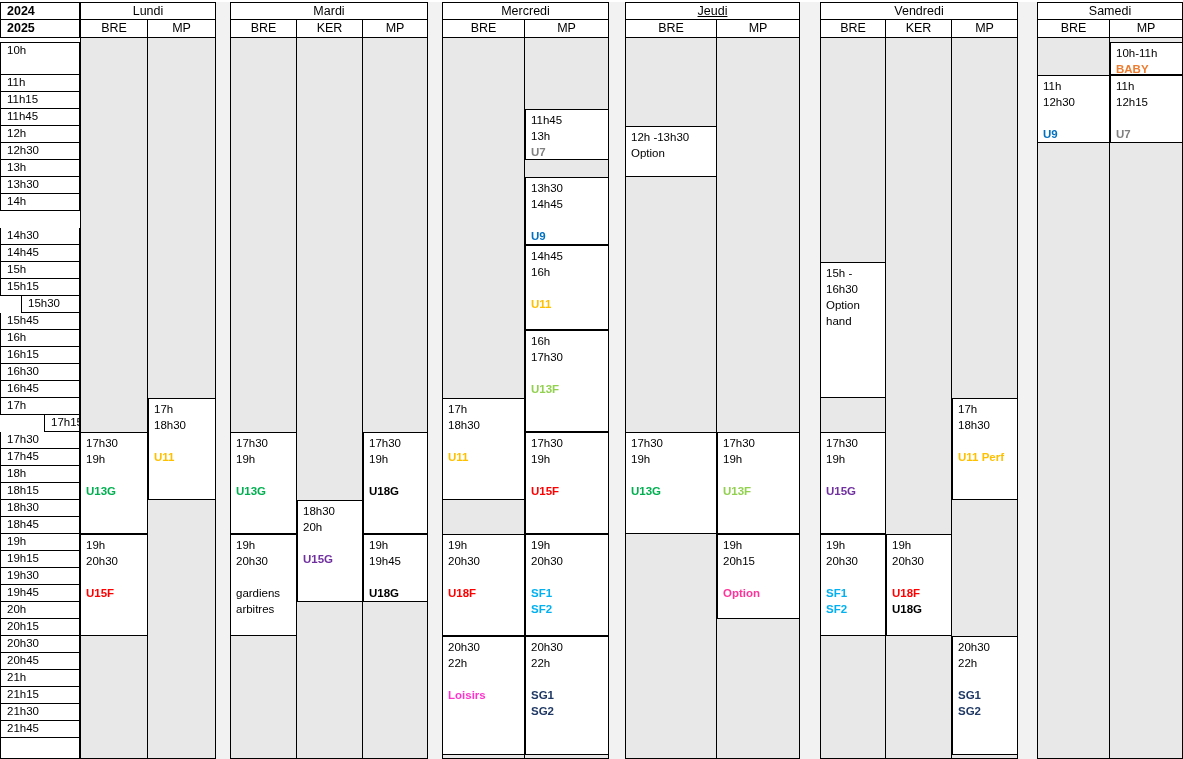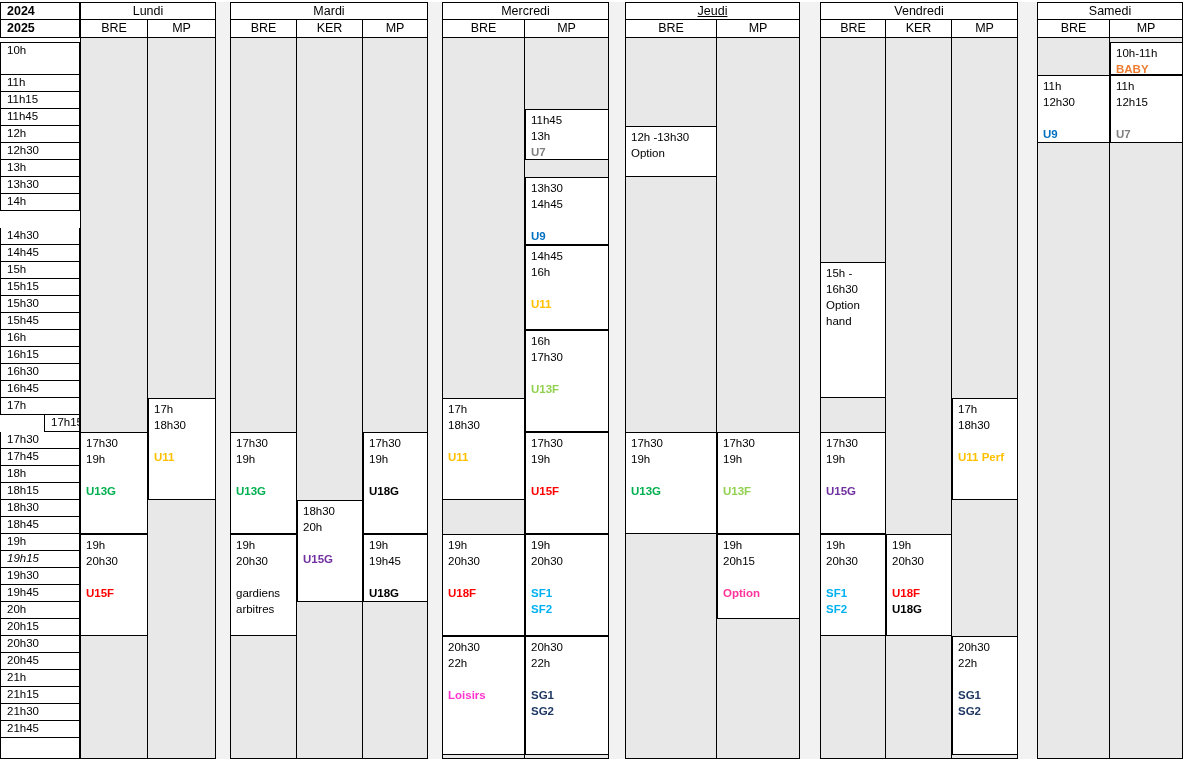--- a/index.html
+++ b/index.html
@@ -46,36 +46,36 @@
     <div class="timecell" style="grid-area: 8 / 1;">12h</div>
     <div class="timecell" style="grid-area: 9 / 1;">12h30</div>
     <div class="timecell" style="grid-area: 10 / 1;">13h</div>
     <div class="timecell" style="grid-area: 11 / 1;">13h30</div>
     <div class="timecell" style="grid-area: 12 / 1;">14h</div>
     <div class="timecell" style="grid-area: 13 / 1; margin-top: 36px;">14h15</div>
     <div class="timecell" style="grid-area: 14 / 1;">14h30</div>
     <div class="timecell" style="grid-area: 15 / 1;">14h45</div>
     <div class="timecell" style="grid-area: 16 / 1;">15h</div>
     <div class="timecell" style="grid-area: 17 / 1;">15h15</div>
-    <div class="timecell" style="grid-area: 18 / 1;">15h30</div>
+    <div class="timecell" style="grid-area: 18 / 1; margin-left: 21px;">15h30</div>
     <div class="timecell" style="grid-area: 19 / 1;">15h45</div>
     <div class="timecell" style="grid-area: 20 / 1;">16h</div>
     <div class="timecell" style="grid-area: 21 / 1;">16h15</div>
     <div class="timecell" style="grid-area: 22 / 1;">16h30</div>
     <div class="timecell" style="grid-area: 23 / 1;">16h45</div>
     <div class="timecell" style="grid-area: 24 / 1;">17h</div>
     <div class="timecell" style="grid-area: 25 / 1; margin-left: 44px;">17h15</div>
     <div class="timecell" style="grid-area: 26 / 1;">17h30</div>
     <div class="timecell" style="grid-area: 27 / 1;">17h45</div>
     <div class="timecell" style="grid-area: 28 / 1;">18h</div>
     <div class="timecell" style="grid-area: 29 / 1;">18h15</div>
     <div class="timecell" style="grid-area: 30 / 1;">18h30</div>
     <div class="timecell" style="grid-area: 31 / 1;">18h45</div>
     <div class="timecell" style="grid-area: 32 / 1;">19h</div>
-    <div class="timecell" style="grid-area: 33 / 1; font-style: italic;">19h15</div>
+    <div class="timecell" style="grid-area: 33 / 1;">19h15</div>
     <div class="timecell" style="grid-area: 34 / 1;">19h30</div>
     <div class="timecell" style="grid-area: 35 / 1;">19h45</div>
     <div class="timecell" style="grid-area: 36 / 1;">20h</div>
     <div class="timecell" style="grid-area: 37 / 1;">20h15</div>
     <div class="timecell" style="grid-area: 38 / 1;">20h30</div>
     <div class="timecell" style="grid-area: 39 / 1;">20h45</div>
     <div class="timecell" style="grid-area: 40 / 1;">21h</div>
     <div class="timecell" style="grid-area: 41 / 1;">21h15</div>
     <div class="timecell" style="grid-area: 42 / 1;">21h30</div>
     <div class="timecell" style="grid-area: 43 / 1;">21h45</div>

